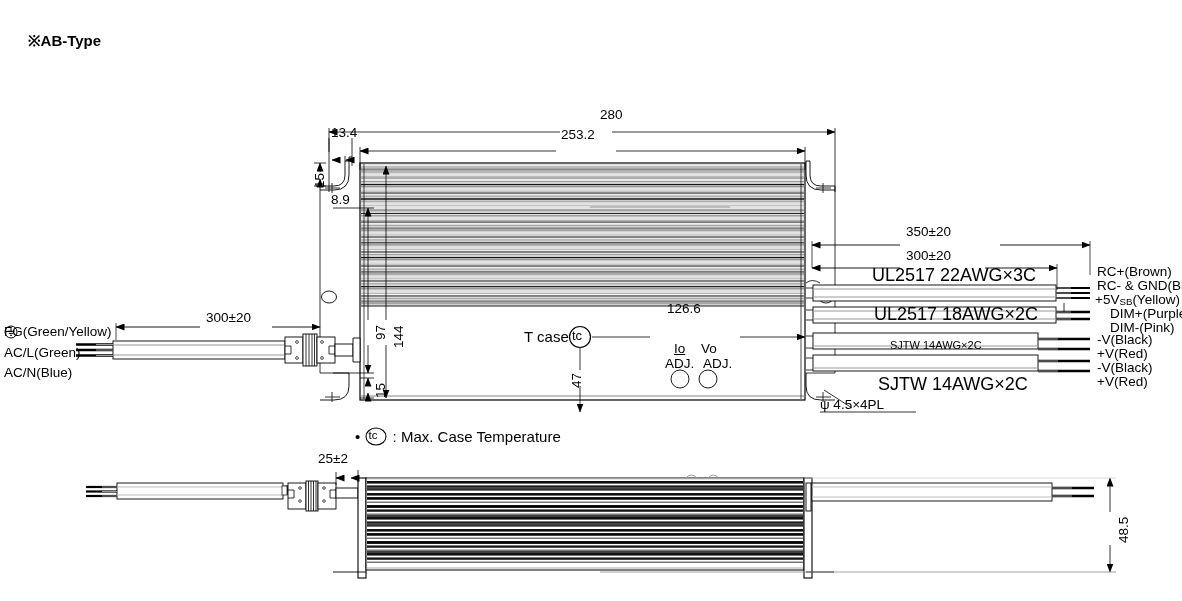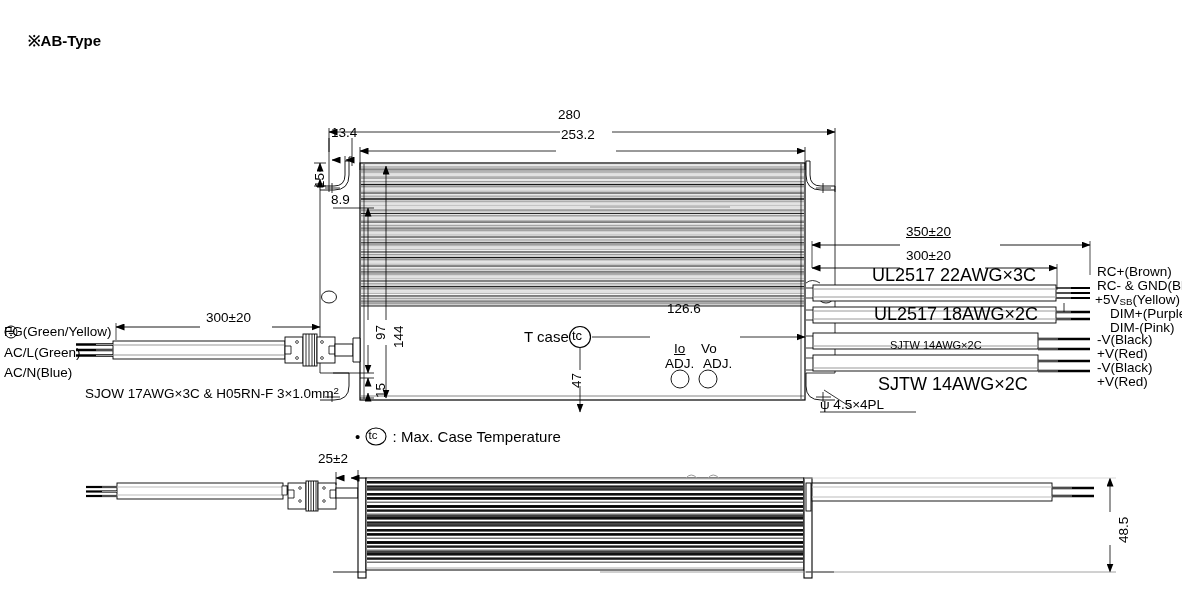--- a/index.html
+++ b/index.html
@@ -402,21 +402,21 @@
         <line x1="804" y1="478" x2="1116" y2="478" stroke="#cfcfcf" stroke-width="0.8"></line>
         <line x1="600" y1="572" x2="1116" y2="572" stroke="#8a8a8a" stroke-width="0.8"></line>
       </g>
     </g>
   </svg>
 
   <div class="ttl">
     <span>※</span><span>AB-Type</span>
   </div>
 
-  <div class="lbl" style="left:558px; top:108px;">280</div>
+  <div class="lbl" style="left:600px; top:108px;">280</div>
   <div class="lbl" style="left:561px; top:128px;">253.2</div>
   <div class="lbl" style="left:331px; top:126px;">13.4</div>
   <div class="lbl" style="left:331px; top:145px;margin-top:48px;">8.9</div>
 
   <div class="lbl rot" style="left:313px; top:188px;">15</div>
   <div class="lbl rot" style="left:374px; top:340px;">97</div>
   <div class="lbl rot" style="left:392px; top:348px;">144</div>
   <div class="lbl rot" style="left:374px; top:398px;">15</div>
 
   <div class="lbl big" style="left:524px; top:329px;">T case</div>
@@ -433,26 +433,23 @@
       <svg width="14" height="14" viewBox="0 0 14 14">
         <circle cx="7" cy="7" r="6" fill="none" stroke="#000" stroke-width="1"></circle>
         <line x1="7" y1="2.5" x2="7" y2="6" stroke="#000" stroke-width="1"></line>
         <line x1="3.6" y1="6.3" x2="10.4" y2="6.3" stroke="#000" stroke-width="1.1"></line>
         <line x1="4.8" y1="8.4" x2="9.2" y2="8.4" stroke="#000" stroke-width="1"></line>
         <line x1="6" y1="10.3" x2="8" y2="10.3" stroke="#000" stroke-width="1"></line>
       </svg></span><span>(Green/Yellow)</span>
   </div>
   <div class="lbl" style="left:4px; top:346px;">AC/L(Green)</div>
   <div class="lbl" style="left:4px; top:366px;">AC/N(Blue)</div>
-  <div class="lbl" style="left:85px; top:386px;">
-    <span>SJOW 17AWG×3C &amp; H05RN-F 3×1.0mm</span><span class="sup">2</span>
-  </div>
   <div class="lbl" style="left:206px; top:311px;">300±20</div>
 
-  <div class="lbl" style="left:906px; top:225px;text-decoration:underline;">350±20</div>
+  <div class="lbl" style="left:906px; top:225px;">350±20</div>
   <div class="lbl" style="left:906px; top:249px;">300±20</div>
 
   <div class="lbl md" style="left:872px; top:266px;">UL2517 22AWG×3C</div>
   <div class="lbl md" style="left:874px; top:305px;">UL2517 18AWG×2C</div>
   <div class="lbl sm" style="left:890px; top:340px;">SJTW 14AWG×2C</div>
   <div class="lbl md" style="left:878px; top:375px;">SJTW 14AWG×2C</div>
 
   <div class="lbl" style="left:1097px; top:265px;">RC+(Brown)</div>
   <div class="lbl" style="left:1097px; top:279px;">RC- &amp; GND(Black)</div>
   <div class="lbl" style="left:1095px; top:293px;text-align:center;">

